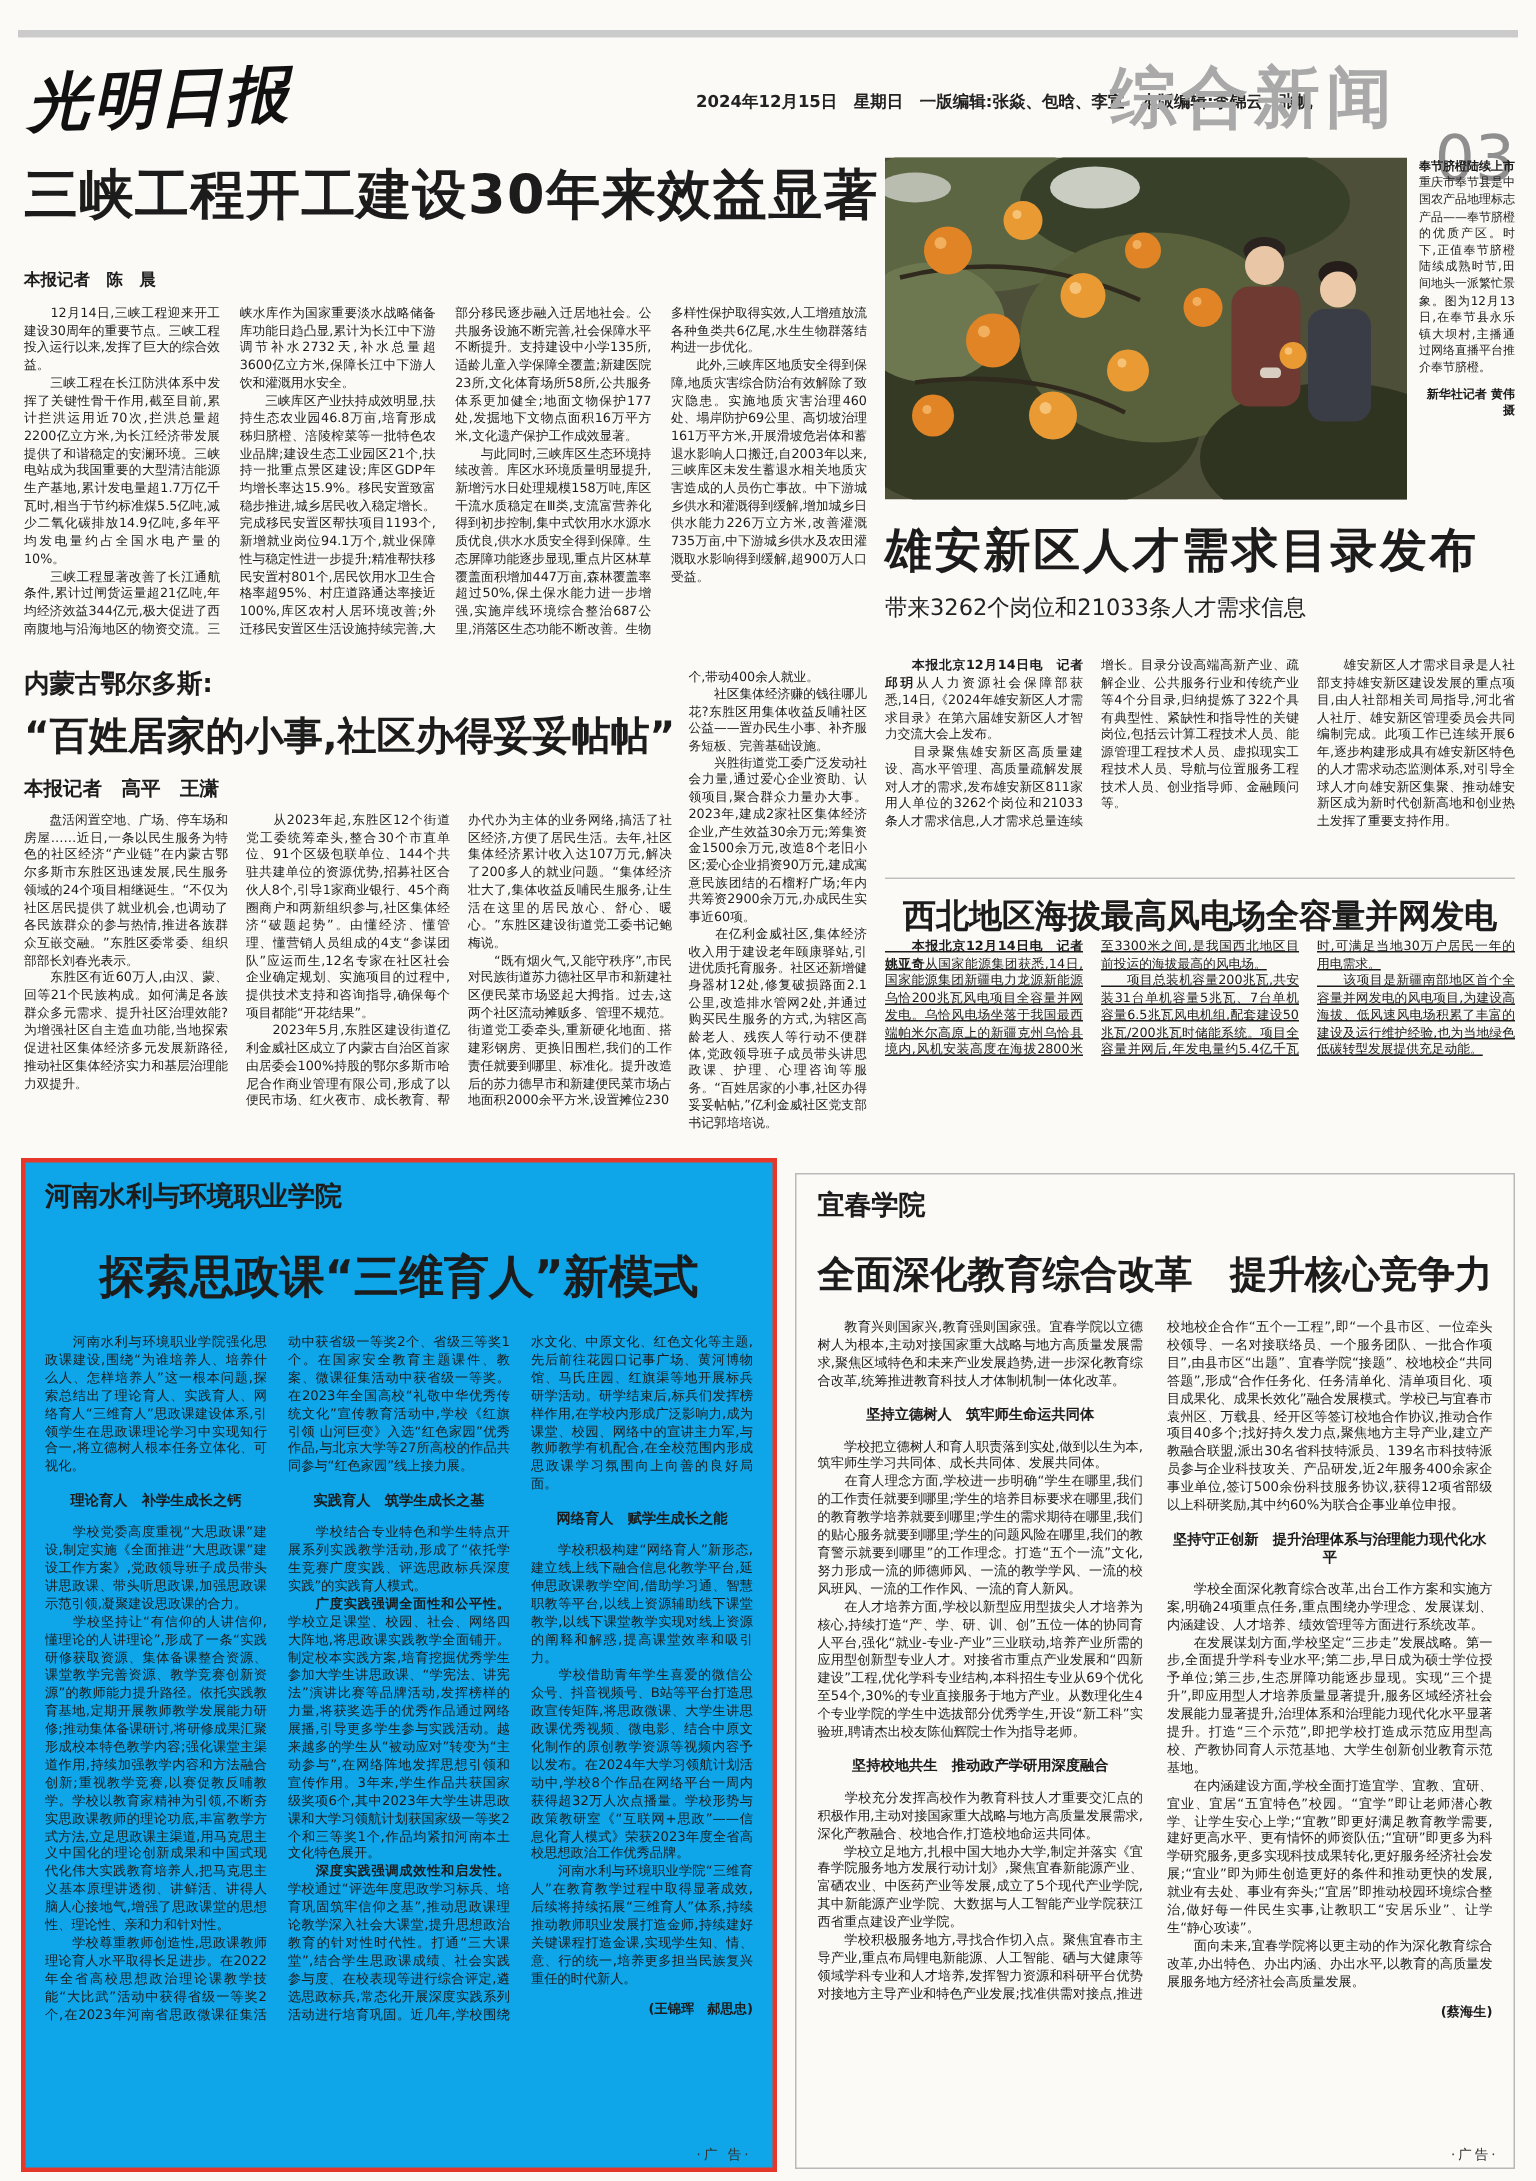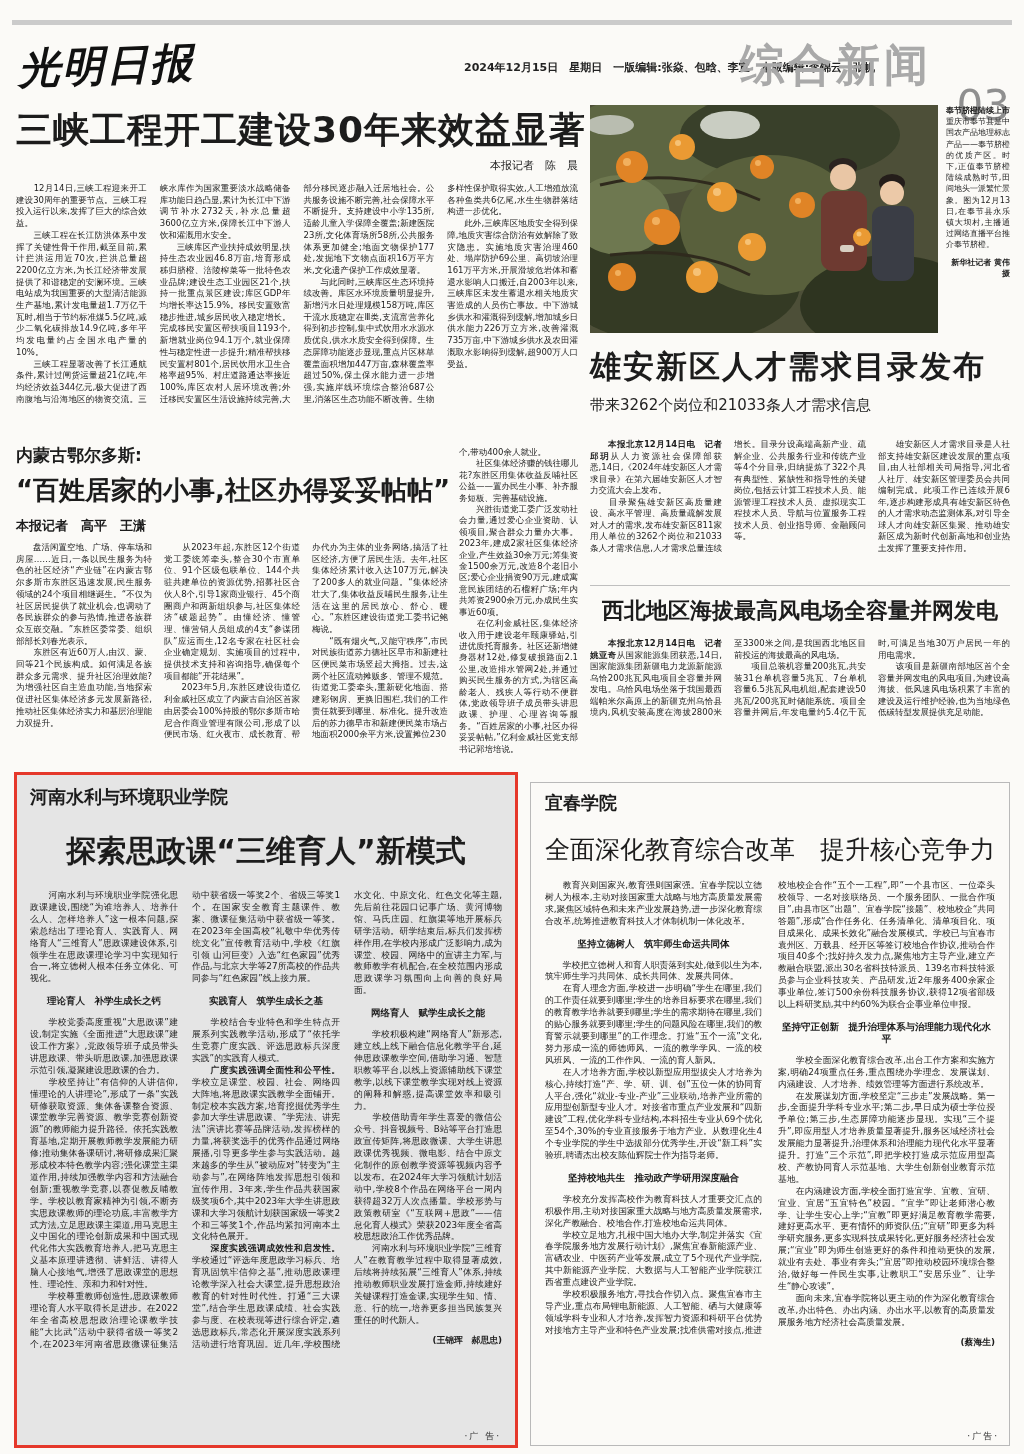--- a/index.html
+++ b/index.html
@@ -25,21 +25,21 @@
   
   .para { margin:0; }
   .subhead { text-align:center; font-weight:bold; margin:10px 0; }
   .author { text-align:right; font-weight:bold; margin-top:8px; }
   .body-cols { text-align:justify; overflow:hidden; }
   .body-cols b { font-weight:bold; }
 
   
   #a1 { position:absolute; left:16px; top:106px; width:562px; }
   #a1 .head { font-size:36px; font-weight:900; text-align:center; letter-spacing:1px; white-space:nowrap; }
-  #a1 .byline { font-size:11px; margin-top:3px; font-weight:normal;text-align:right; }
+  #a1 .byline { font-size:11px; margin-top:24px; font-weight:bold; }
   #a1 .body-cols { margin-top:10px; height:240px; column-count:4; column-gap:13px; font-size:8.5px; line-height:11.7px; }
 
   
   #a2 { position:absolute; left:16px; top:444px; width:562px; height:324px; }
   #a2 .main { width:432px; }
   #a2 .kicker { font-size:17px; font-weight:bold; }
   #a2 .head { font-size:26px; font-weight:900; margin-top:6px; white-space:nowrap; }
   #a2 .byline { font-size:13px; font-weight:bold; margin:9px 0 7px; }
   #a2 .body-cols { height:236px; column-count:3; column-gap:12px; font-size:8.5px; line-height:11.7px; }
   #a2 .col4 { position:absolute; right:0; top:3px; width:119px; height:320px;
@@ -56,36 +56,36 @@
   #xa { position:absolute; left:590px; top:346px; width:420px; }
   #xa .head { font-size:31px; font-weight:700; text-align:left; letter-spacing:2px; white-space:nowrap; }
   #xa .sub { font-size:15px; margin-top:8px; color:#222; }
   #xa .body-cols { margin-top:24px; height:150px; column-count:3; column-gap:12px; font-size:8.5px; line-height:11.5px; }
 
   .mid-rule { position:absolute; left:590px; top:585px; width:420px; height:1px; background:#bfbfbf; }
 
   
   #wf { position:absolute; left:590px; top:596px; width:420px; }
   #wf .head { font-size:22px; font-weight:900; text-align:center; white-space:nowrap; }
-  #wf .body-cols { margin-top:12px; height:132px; column-count:3; column-gap:12px; font-size:8.5px; line-height:11.5px; }
+  #wf .body-cols { height:132px; column-count:3; column-gap:12px; font-size:8.5px; line-height:11.5px;text-decoration:underline; }
 
   
   #hn { position:absolute; left:14px; top:772px; width:504px; height:676px;
-        border:3px solid #e5382b; box-sizing:border-box; padding:10px 13px; background:#e5e5e5; }
+        border:3px solid #e5382b; box-sizing:border-box; padding:10px 13px; background:#0ea5e9; }
   #hn .kicker { font-size:18px; font-weight:bold; }
   #hn .head { font-size:30px; font-weight:900; text-align:center; margin:22px 0 18px; white-space:nowrap; }
   #hn .body-cols { height:540px; column-count:3; column-gap:14px; font-size:8.8px; line-height:11.9px; }
   #hn .body-cols .subhead { font-size:9.5px; }
   #hn .ad-tag { position:absolute; right:14px; bottom:2px; font-size:9px; color:#333; letter-spacing:2px; }
 
   
   #yc { position:absolute; left:530px; top:782px; width:480px; height:664px;
         border:1px solid #b9b9b9; box-sizing:border-box; padding:8px 14px; }
   #yc .kicker { font-size:18px; font-weight:bold; }
-  #yc .head { font-size:25px; font-weight:400; text-align:left; margin:18px 0 14px; white-space:nowrap; }
+  #yc .head { font-size:25px; font-weight:700; text-align:left; margin:18px 0 14px; white-space:nowrap; }
   #yc .body-cols { height:545px; column-count:2; column-gap:16px; font-size:8.8px; line-height:11.9px; }
   #yc .body-cols .subhead { font-size:9.5px; }
   #yc .ad-tag { position:absolute; right:10px; bottom:2px; font-size:9px; color:#333; letter-spacing:2px; }
 </style>
 </head>
 <body>
 
 <div class="top-rule"></div>
 
 <div class="masthead">

